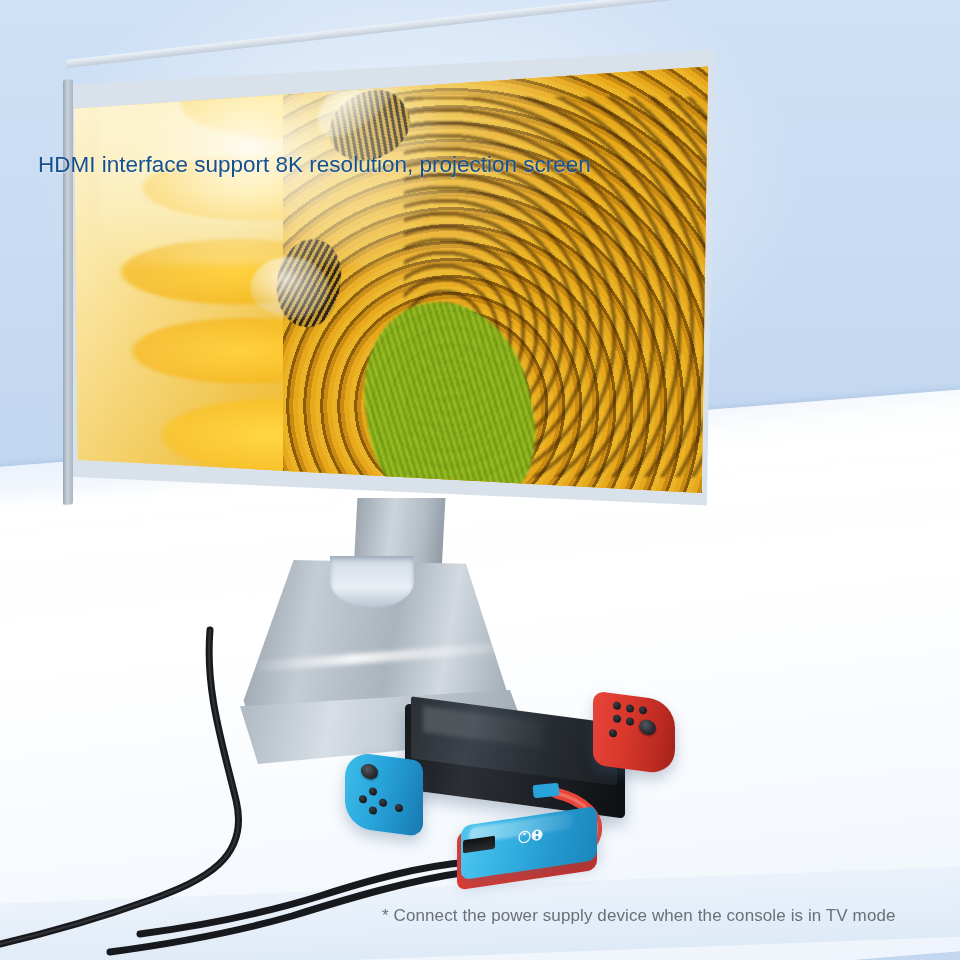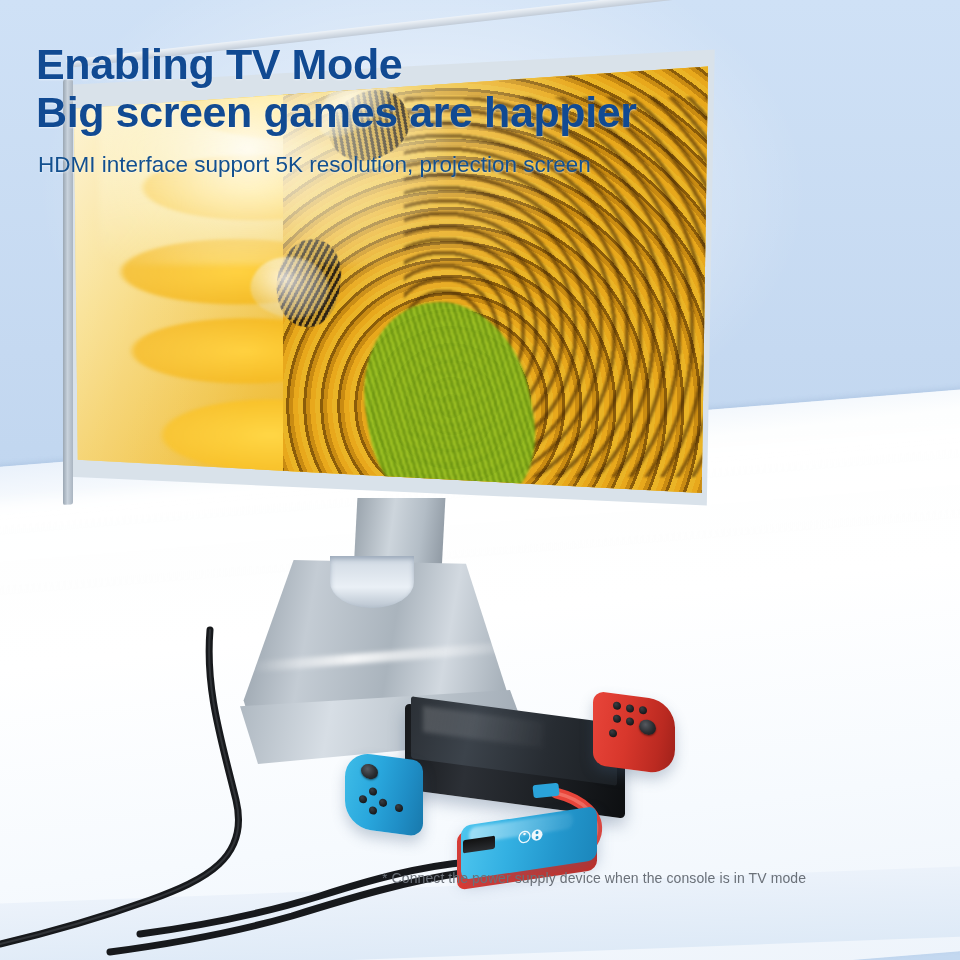--- a/index.html
+++ b/index.html
@@ -286,23 +286,23 @@
   }
   #headline .l2 { font-size:43px; }
   #subhead {
     position:absolute; left:38px; top:150px; width:760px;
     color:#13508f;
     font-size:22.5px;
     line-height:1.30;
     text-shadow:0 1px 2px rgba(255,255,255,.55);
   }
   #footnote {
-    position:absolute; left:382px; top:870px; width:570px;
+    position:absolute; left:382px; top:906px; width:570px;
     color:#6a7078;
-    font-size:14px;
+    font-size:17px;
     letter-spacing:.1px;
     white-space:nowrap;
   }
 </style>
 </head>
 <body>
 
 <div id="stage">
 
   <div class="wall"></div>
@@ -385,24 +385,20 @@
     <svg class="dock-logo" viewBox="0 0 56 36">
       <circle cx="15" cy="18" r="11" fill="none" stroke="#ffffff" stroke-width="2.6"></circle>
       <circle cx="15" cy="12" r="2.6" fill="#ffffff"></circle>
       <circle cx="40" cy="18" r="11" fill="#ffffff"></circle>
       <circle cx="40" cy="13" r="3" fill="#2397cd"></circle>
       <circle cx="40" cy="23" r="3" fill="#2397cd"></circle>
     </svg>
     <div class="dock-port"></div>
   </div>
 
-  <div id="headline">
-    <div>Enabling TV Mode</div>
-    <div class="l2">Big screen games are happier</div>
+
+  <div id="subhead">
+    <div>HDMI interface support 8K resolution, projection screen</div>
   </div>
 
-  <div id="subhead">
-    <div>HDMI interface support 5K resolution, projection screen</div>
-  </div>
-
   <div id="footnote">* Connect the power supply device when the console is in TV mode</div>
 
 </div>
 
 </body></html>

